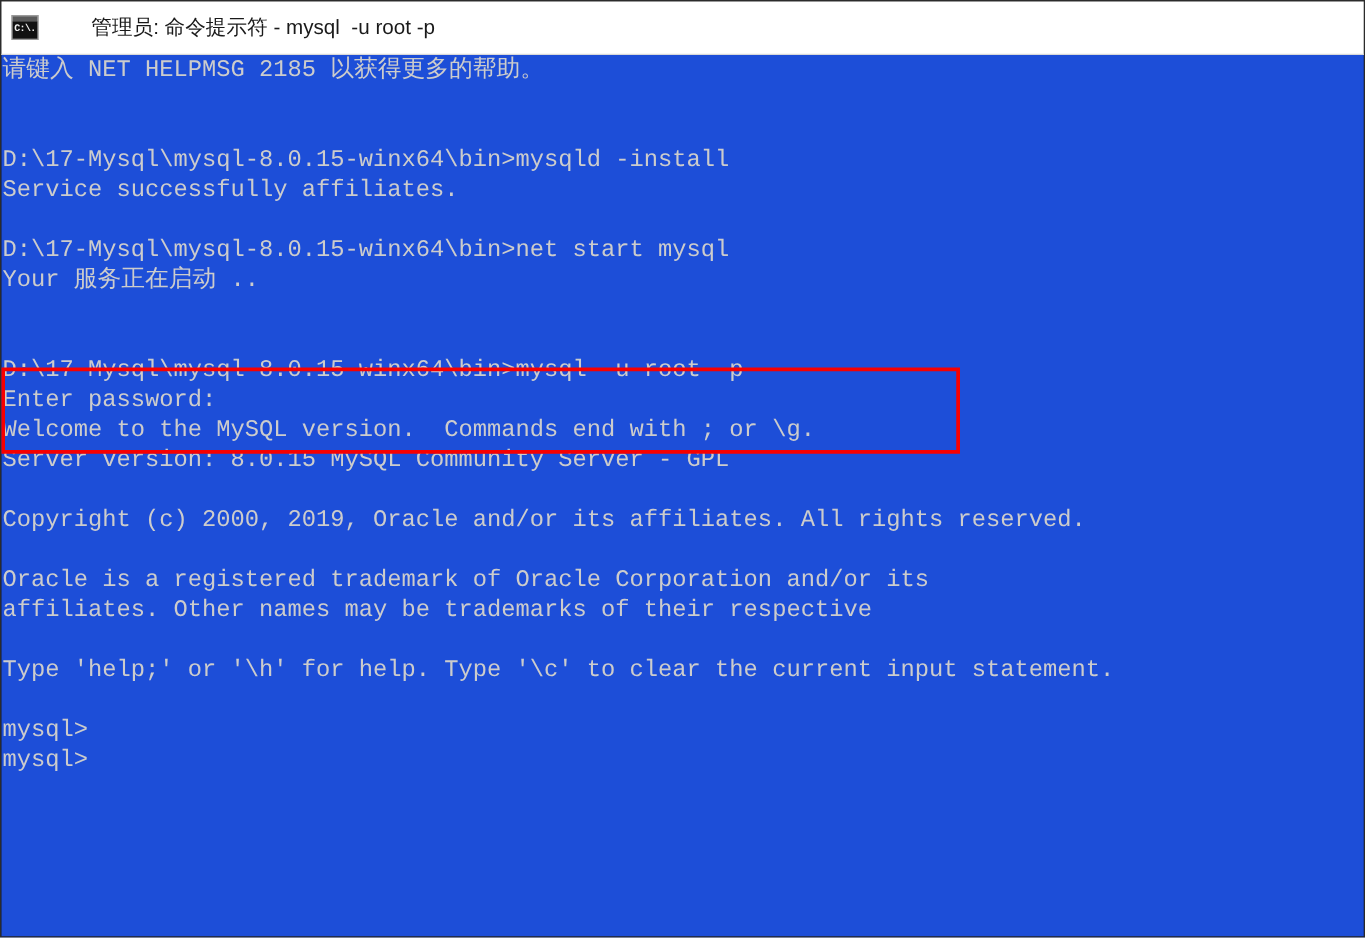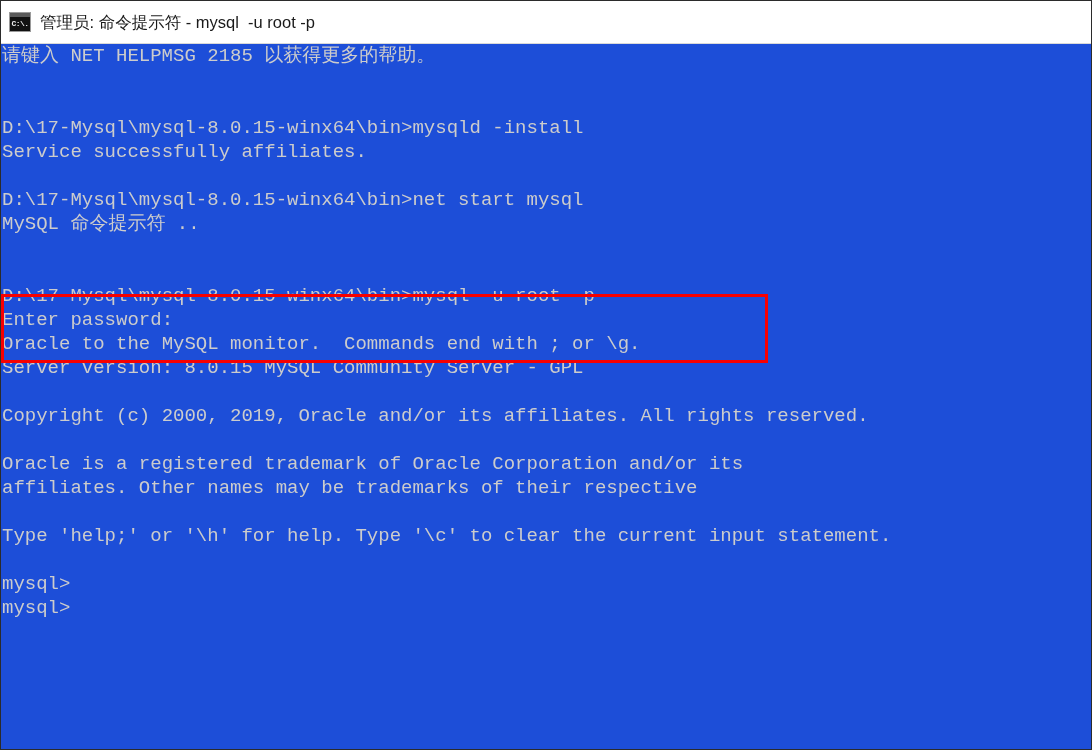--- a/index.html
+++ b/index.html
@@ -58,20 +58,21 @@
     line-height: 14px;
     text-align: center;
     letter-spacing: -0.5px;
   }
   #title-text {
     font-family: "Liberation Sans", sans-serif;
     font-size: 16.5px;
     color: #1a1a1a;
     white-space: pre;
     line-height: 20px;
+    margin-left: 33px;
   }
 
   
   #console {
     position: absolute;
     top: 43px; left: 0;
     width: 1092px;
     height: 707px;
     background: #1d4ed8;
     padding: 0;
@@ -115,26 +116,26 @@
 
   <div id="console">
 
   <div class="line">请键入 NET HELPMSG 2185 以获得更多的帮助。</div>
       <div class="line blank">&nbsp;</div>
       <div class="line blank">&nbsp;</div>
       <div class="line">D:\17-Mysql\mysql-8.0.15-winx64\bin&gt;mysqld -install</div>
       <div class="line">Service successfully affiliates.</div>
       <div class="line blank">&nbsp;</div>
       <div class="line">D:\17-Mysql\mysql-8.0.15-winx64\bin&gt;net start mysql</div>
-      <div class="line">MySQL 命令提示符 ..</div>
+      <div class="line">Your 服务正在启动 ..</div>
       <div class="line blank">&nbsp;</div>
       <div class="line blank">&nbsp;</div>
       <div class="line">D:\17-Mysql\mysql-8.0.15-winx64\bin&gt;mysql -u root -p</div>
       <div class="line">Enter password:</div>
-      <div class="line">Oracle to the MySQL monitor.  Commands end with ; or \g.</div>
+      <div class="line">Welcome to the MySQL version.  Commands end with ; or \g.</div>
       <div class="line">Server version: 8.0.15 MySQL Community Server - GPL</div>
       <div class="line blank">&nbsp;</div>
       <div class="line">Copyright (c) 2000, 2019, Oracle and/or its affiliates. All rights reserved.</div>
       <div class="line blank">&nbsp;</div>
       <div class="line">Oracle is a registered trademark of Oracle Corporation and/or its</div>
       <div class="line">affiliates. Other names may be trademarks of their respective</div>
       <div class="line blank">&nbsp;</div>
       <div class="line">Type 'help;' or '\h' for help. Type '\c' to clear the current input statement.</div>
       <div class="line blank">&nbsp;</div>
       <div class="line">mysql&gt;</div>

